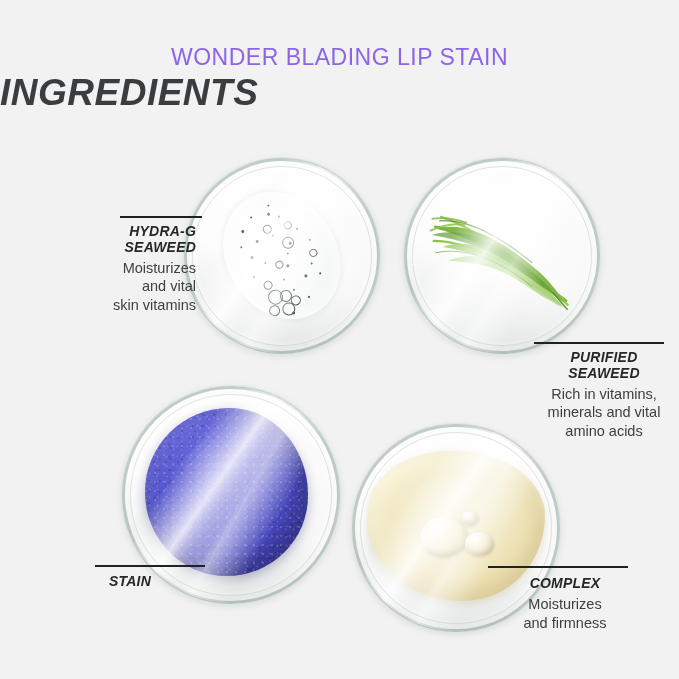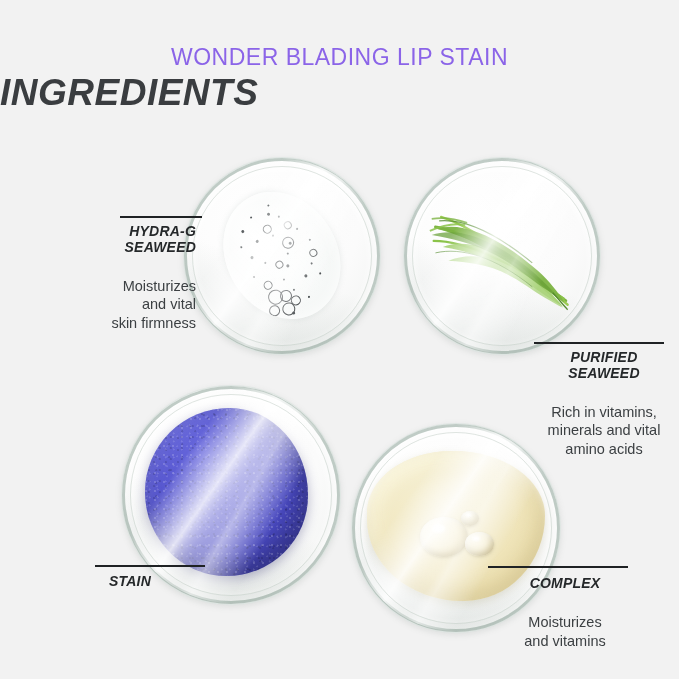--- a/index.html
+++ b/index.html
@@ -139,21 +139,21 @@
   }
 
   
   .callout{position:absolute;}
   .lead{position:absolute;height:0;border-top:2px solid #1f2224;}
   .cal-title{
     font-size:14px;font-weight:bold;font-style:italic;
     color:#25282a;line-height:1.14;letter-spacing:.2px;
   }
   .cal-desc{
-    font-size:14.5px;color:#3c4043;line-height:1.28;margin-top:21px;
+    font-size:14.5px;color:#3c4043;line-height:1.28;margin-top:3px;
   }
   .ta-r{text-align:right;}
   .ta-c{text-align:center;}
 
   #callout-hydra{left:0px;top:224px;width:196px;}
   #callout-hydra .lead{left:120px;top:-8px;width:82px;}
   #callout-seaweed{left:520px;top:350px;width:168px;}
   #callout-seaweed .lead{left:14px;top:-8px;width:130px;}
   #callout-dyes{left:40px;top:574px;width:180px;}
   #callout-dyes .lead{left:55px;top:-9px;width:110px;}
@@ -258,21 +258,21 @@
 
   <div class="callout ta-r" id="callout-hydra">
     <span class="lead"></span>
     <div class="cal-title">
       <div>HYDRA-G</div>
       <div>SEAWEED</div>
     </div>
     <div class="cal-desc">
       <div>Moisturizes</div>
       <div>and vital</div>
-      <div>skin firmness</div>
+      <div>skin vitamins</div>
     </div>
   </div>
 
   <div class="callout ta-c" id="callout-seaweed">
     <span class="lead"></span>
     <div class="cal-title">
       <div>PURIFIED</div>
       <div>SEAWEED</div>
     </div>
     <div class="cal-desc">
@@ -289,17 +289,17 @@
     </div>
   </div>
 
   <div class="callout ta-c" id="callout-squalane">
     <span class="lead"></span>
     <div class="cal-title">
       <div>COMPLEX</div>
     </div>
     <div class="cal-desc">
       <div>Moisturizes</div>
-      <div>and vitamins</div>
+      <div>and firmness</div>
     </div>
   </div>
 
 </div>
 
 </body></html>

